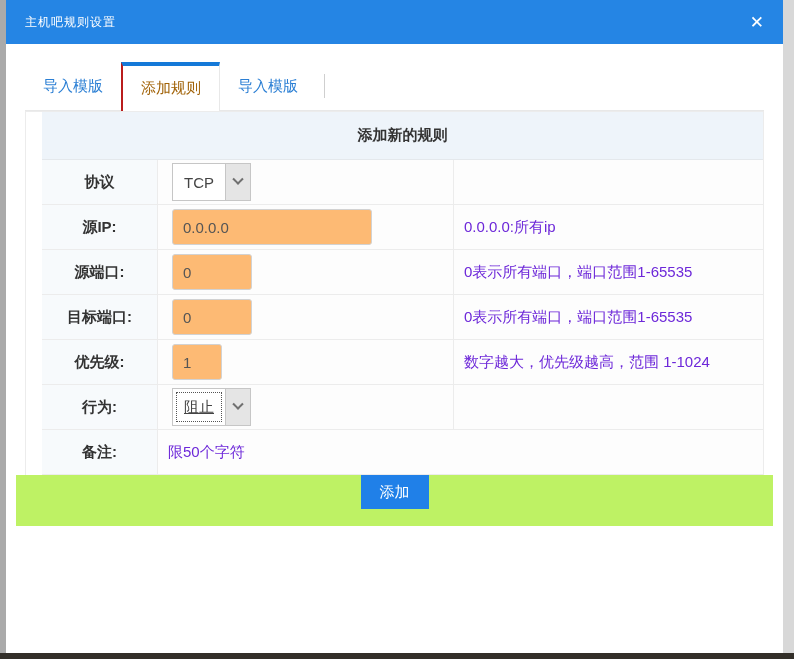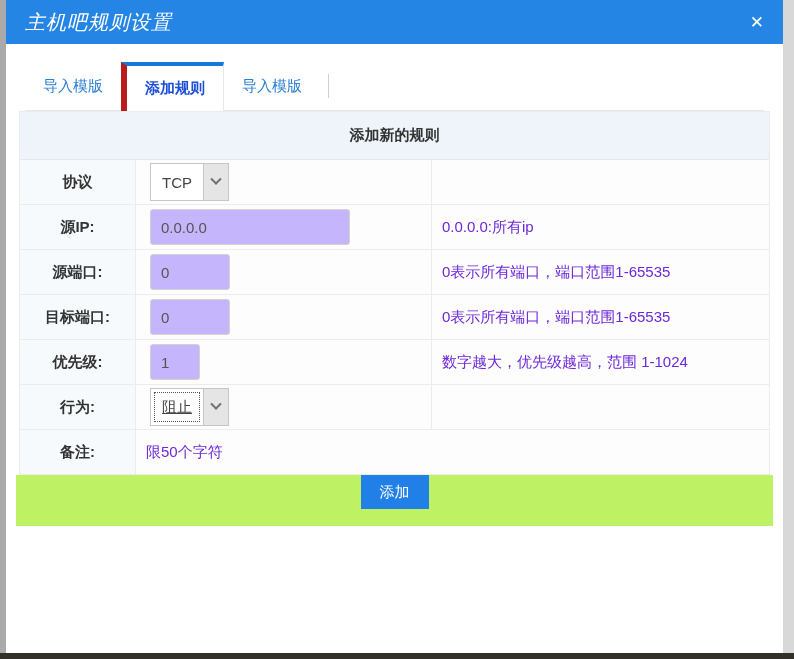--- a/index.html
+++ b/index.html
@@ -10,59 +10,58 @@
     position:relative;
     overflow:hidden;
   }
   .right-strip { position:absolute; top:0; right:0; width:11px; height:659px; background:#d8d8d8; }
   .bottom-bar { position:absolute; left:0; bottom:0; width:794px; height:6px; background:#332f29; z-index:9; }
 
   .dialog { position:absolute; left:6px; top:0; width:777px; height:653px; background:#ffffff; }
 
   
   .titlebar { height:44px; background:#2585e4; display:flex; align-items:center; padding:0 19px; }
-  .titlebar .title { color:#ffffff; font-size:20px; letter-spacing:1px;font-style:italic; }
+  .titlebar .title { color:#ffffff; font-size:12px; letter-spacing:1px; }
   .close-btn { margin-left:auto; color:#ffffff; font-size:17px; font-weight:bold; cursor:pointer; line-height:1; }
 
   
   .tabs-wrap { padding:0 19px; margin-top:18px; }
   .tabs { display:flex; height:49px; border-bottom:1px solid #e8e8e8; align-items:stretch; }
   .tab { display:flex; align-items:center; padding:0 18px; color:#2b7fd4; font-size:15px; cursor:pointer; }
   .tab.active {
     border-top:4px solid #1579d8;
-    border-left:6px solid #b91c1c;
+    border-left:2px solid #b91c1c;
     border-right:1px solid #e8e8e8;
     background:#ffffff;
     margin-bottom:-1px;
-    color:#1d4ed8;
-    font-weight:bold;
+    color:#a16207;
   }
   .tab-divider { width:1px; height:24px; background:#cfcfcf; align-self:center; margin-left:8px; }
 
   
-  .table { margin:0 13px; border:1px solid #ececec; border-bottom:none; }
+  .table { margin:0 19px; border:1px solid #ececec; border-bottom:none;padding-left:16px; }
   .thead {
     height:48px; background:#eef4fa; border-bottom:1px solid #e4e8ec;
     display:flex; align-items:center; justify-content:center;
     font-weight:bold; color:#333; font-size:15px;
   }
   .trow { display:flex; height:45px; border-bottom:1px solid #ececec; background:#fdfdfd; }
   .cell { display:flex; align-items:center; }
   .cell.label {
     width:116px; background:#f7fafc; justify-content:center;
     font-weight:bold; color:#333; font-size:15px;
     border-right:1px solid #ececec; text-align:center;
   }
   .cell.input { width:296px; border-right:1px solid #ececec; padding-left:14px; }
   .cell.hint { flex:1; padding-left:10px; color:#6d28d9; font-size:15px; }
 
   
   .txt {
     height:36px; border:1px solid #d2d2d2; border-radius:3px;
-    padding:0 10px; font-size:15px; color:#555; background:#c4b5fd; outline:none;
+    padding:0 10px; font-size:15px; color:#555; background:#fdba74; outline:none;
     font-family:"Liberation Sans","DejaVu Sans",sans-serif;
   }
   .txt::placeholder { color:#bdbdbd; }
   .w200 { width:200px; }
   .w80 { width:80px; }
   .w50 { width:50px; }
 
   .select-ctl { display:flex; height:38px; border:1px solid #c6c6c6; background:#fff; cursor:pointer; }
   .select-text { padding:0 11px; display:flex; align-items:center; font-size:15px; color:#444; }
   .select-text.focused { outline:1px dotted #555; outline-offset:-4px;text-decoration:underline; }

